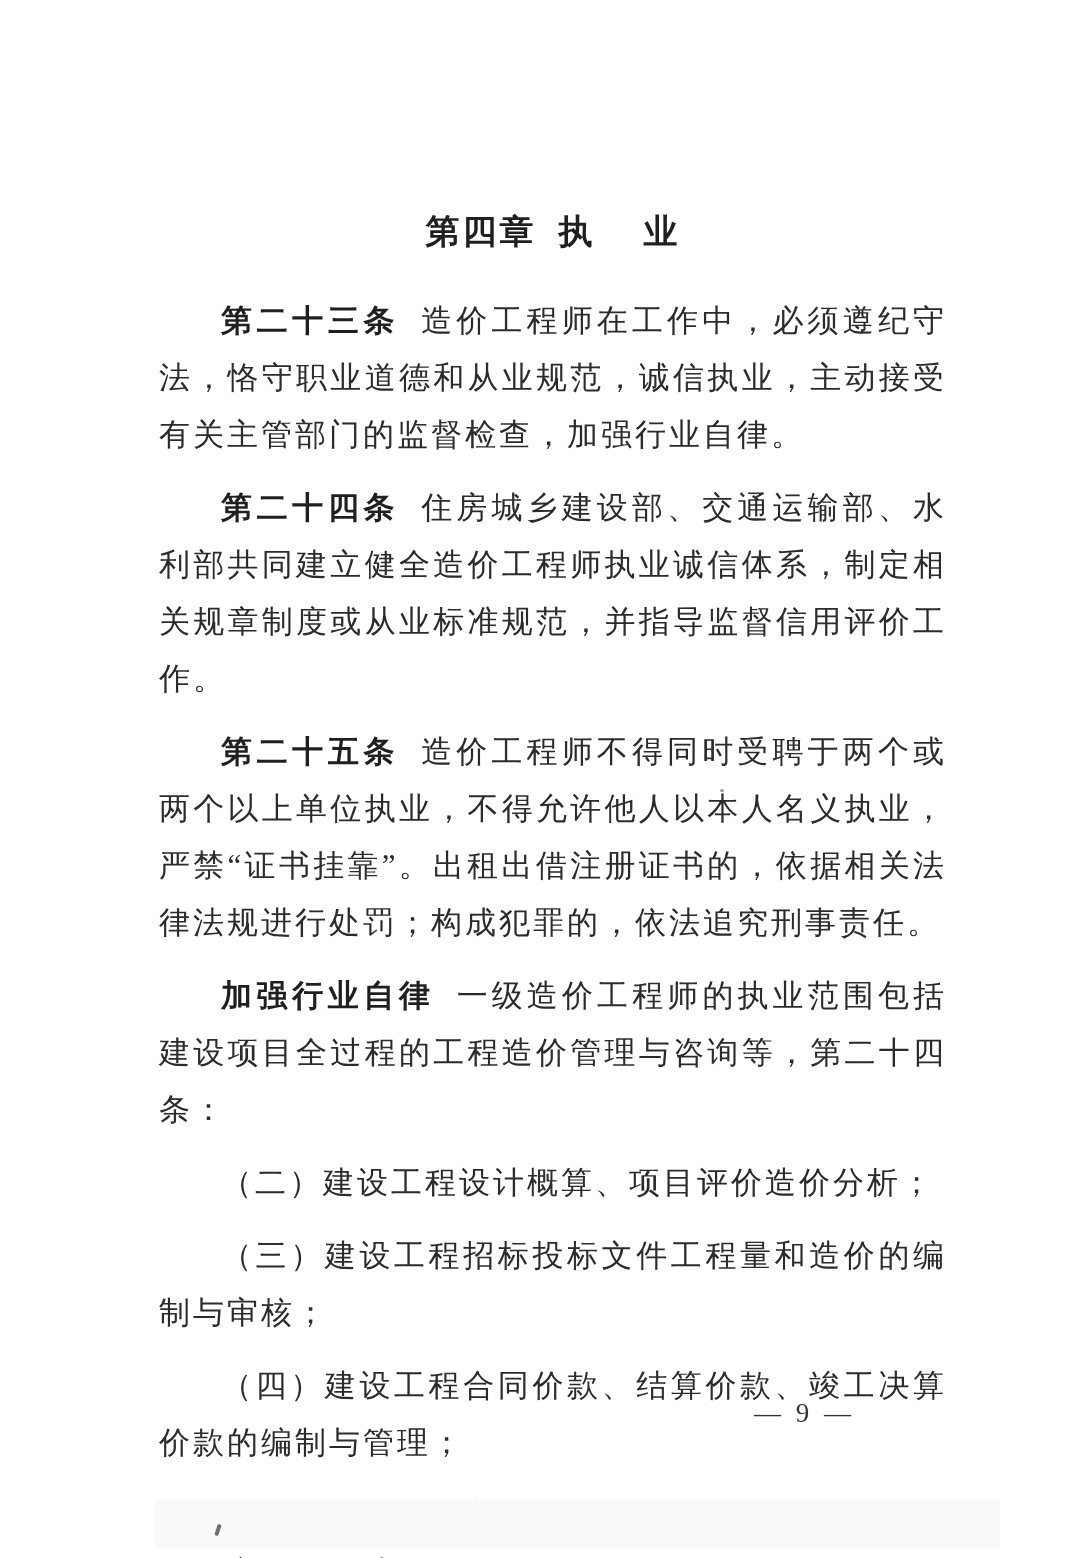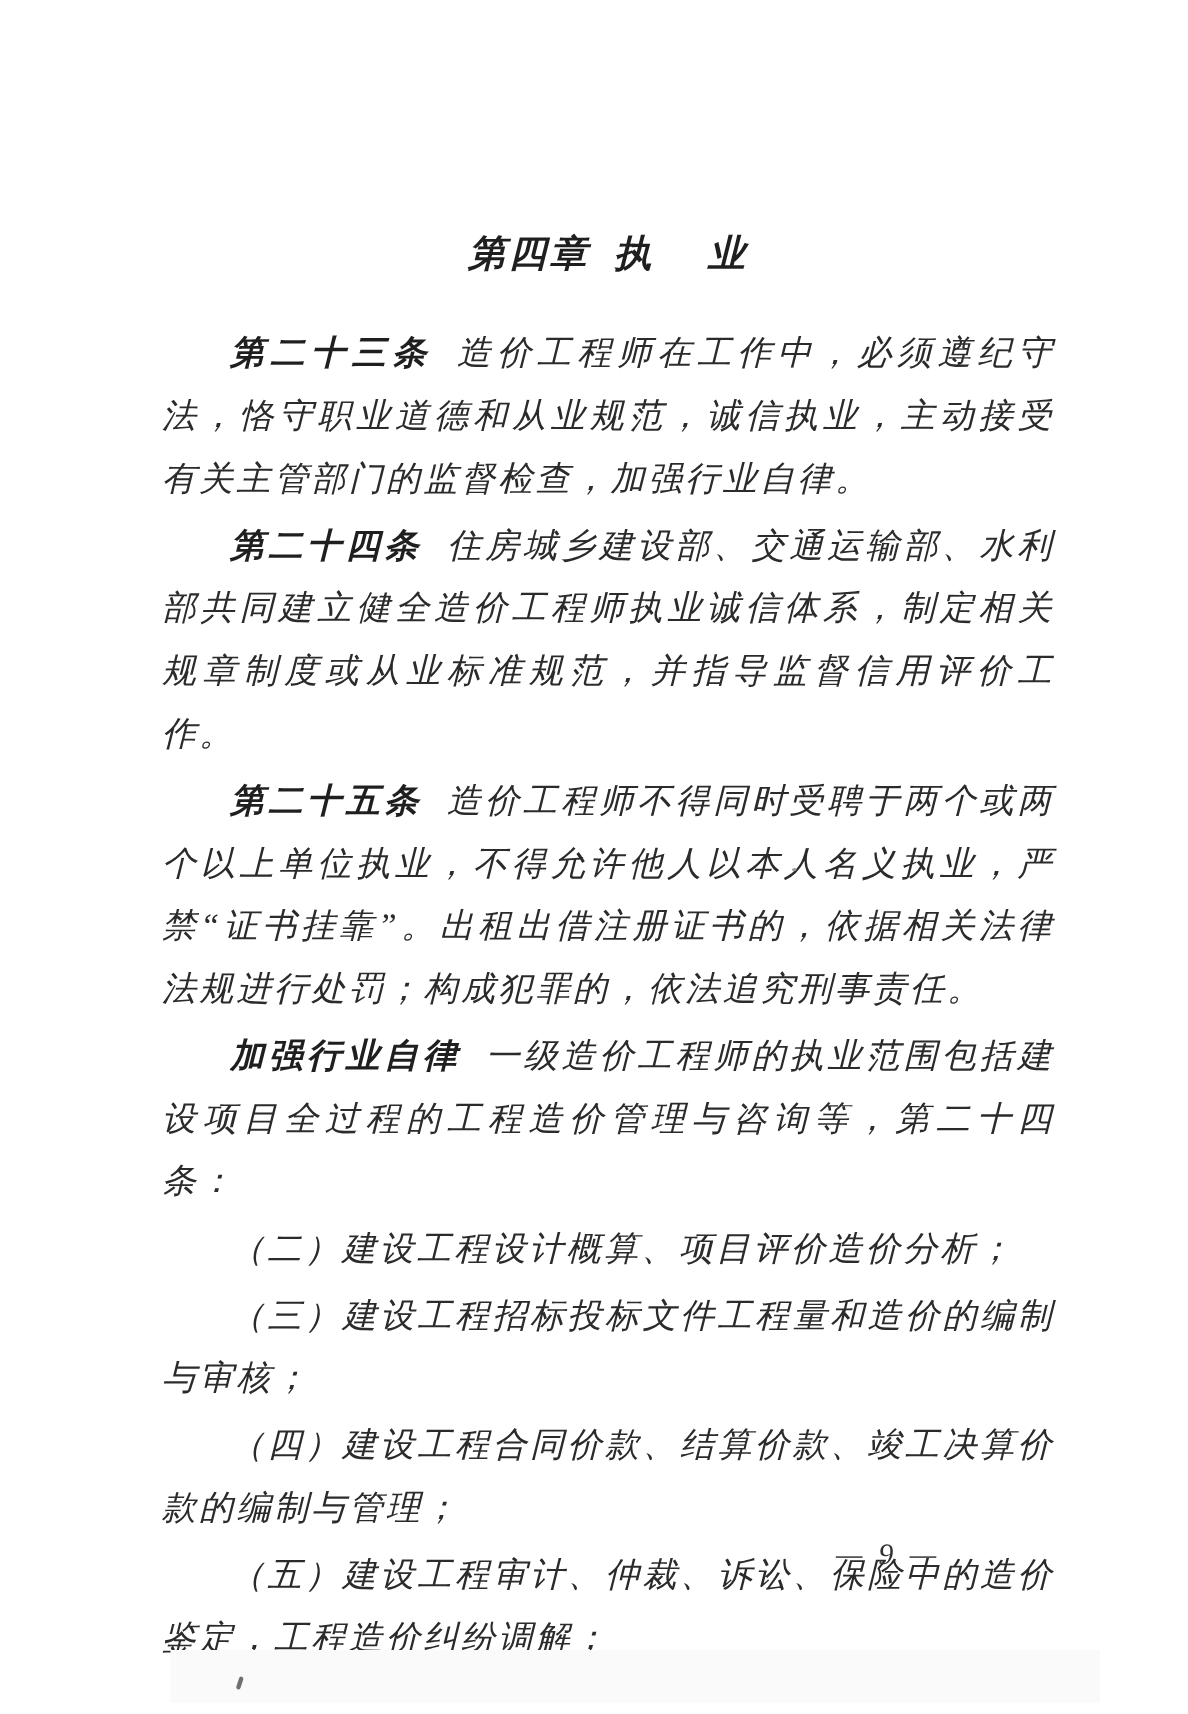--- a/index.html
+++ b/index.html
@@ -8,42 +8,41 @@
     background: #ffffff;
   }
   .page {
     position: relative;
     width: 1000px;
     height: 1558px;
     background: #ffffff;
     overflow: hidden;
     font-family: "Liberation Serif", serif;
     color: #2b2b2b;
-    font-style: italic;
   }
   .content {
     position: absolute;
     left: 143px;
     top: 0;
     width: 820px;
   }
   .title {
     margin: 210px 0 40px 0;
     text-align: center;
     font-family: "Liberation Sans", sans-serif;
     font-weight: bold;
     font-size: 34px;
     line-height: 42px;
     color: #1f1f1f;
     letter-spacing: 3px;
   }
   .title .gap1 { margin-left: 22px; }
   .title .gap2 { margin-left: 48px; }
   .para {
-    margin: 4px;
+    margin: 16px;
     font-size: 31px;
     line-height: 57px;
     letter-spacing: 3px;
     text-align: justify;
     text-justify: inter-character;
     text-indent: 62px;
     color: #2b2b2b;
   }
   .para .lead {
     font-family: "Liberation Sans", sans-serif;

